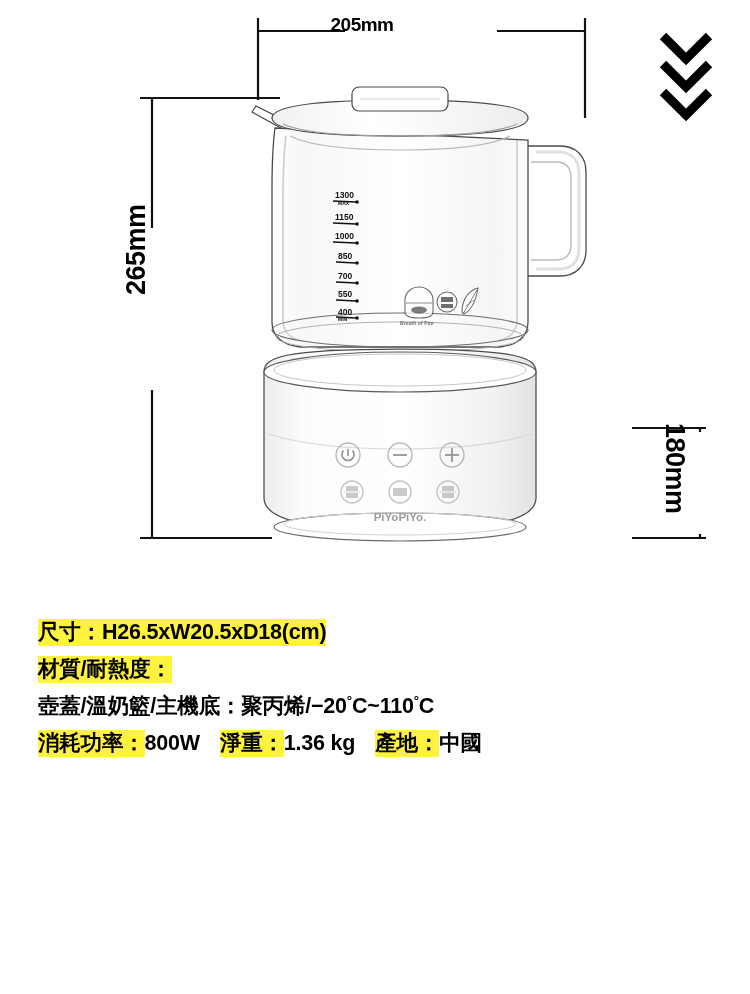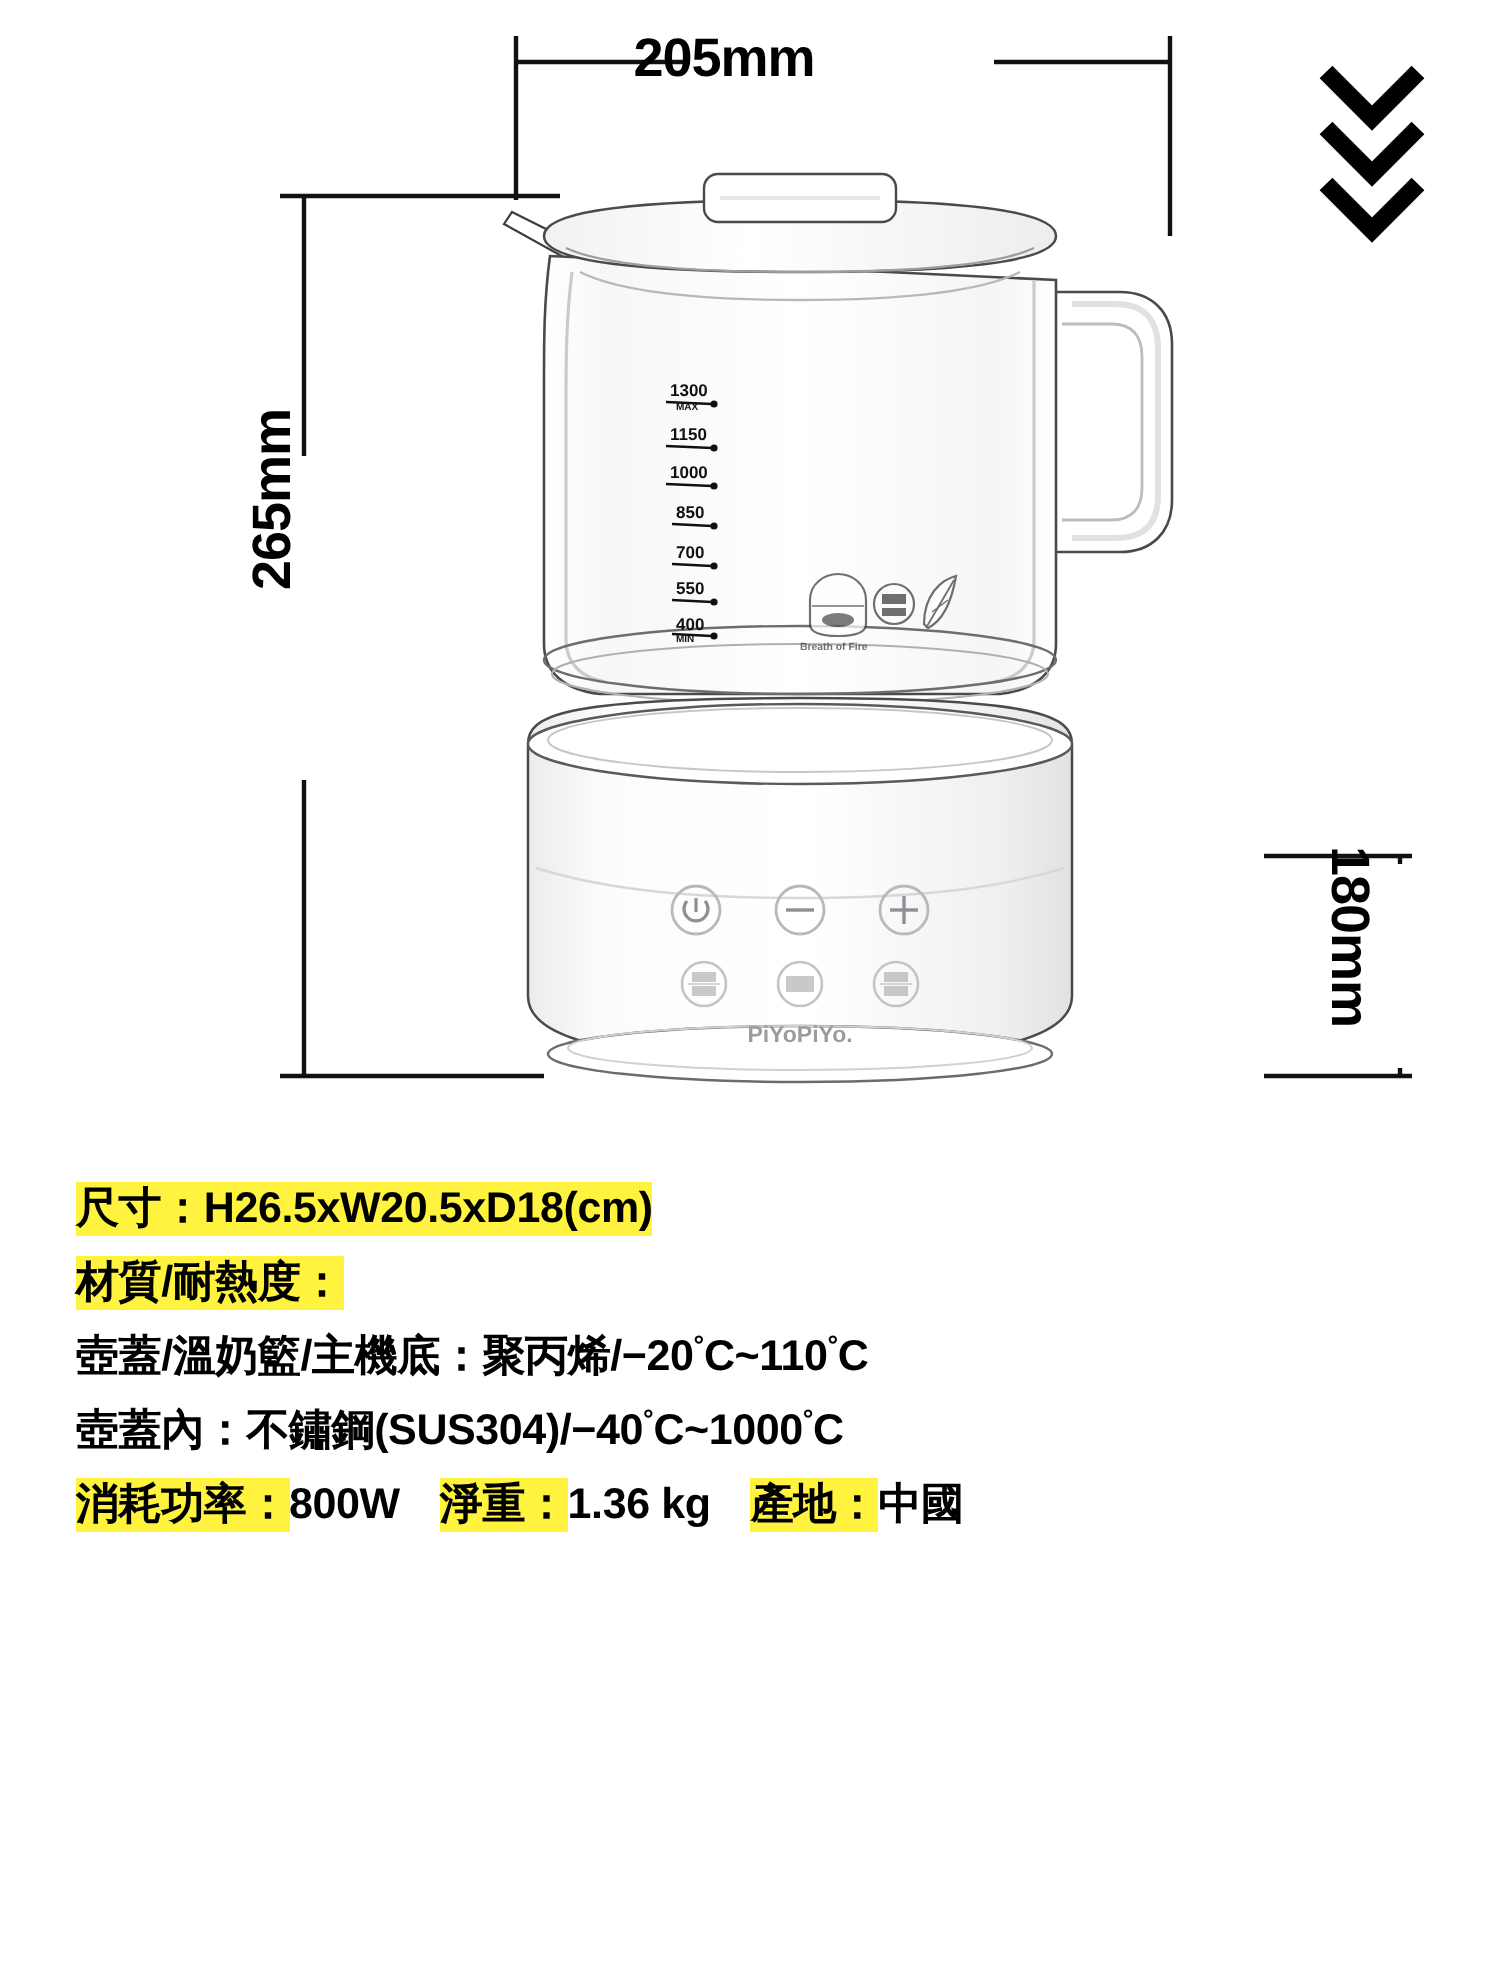--- a/index.html
+++ b/index.html
@@ -35,39 +35,39 @@
     position: absolute;
     font-family: "Liberation Sans", sans-serif;
     font-weight: 700;
     color: #000;
     letter-spacing: -0.5px;
     white-space: nowrap;
   }
   #dim-width-label {
     left: 0; top: 14px; width: 724px;
     text-align: center;
-    font-size: 27px;
+    font-size: 19px;
   }
   #dim-height-label {
     left: 121px; top: 295px;
     font-size: 27px;
     transform: rotate(-90deg);
     transform-origin: left top;
   }
   #dim-depth-label {
     left: 690px; top: 423px;
     font-size: 27px;
     transform: rotate(90deg);
     transform-origin: left top;
   }
 
   
   #spec-block {
     position: absolute;
-    left: 0; top: 586px;
+    left: 0; top: 614px;
     width: 669px;
   }
   .spec-line {
     font-family: "Liberation Sans", "DejaVu Sans", sans-serif;
     font-size: 21.5px;
     font-weight: 700;
     line-height: 37px;
     height: 37px;
     padding-left: 38px;
     white-space: nowrap;
@@ -322,23 +322,20 @@
   </div>
 
   <div class="spec-line">
     <span class="hl">材質/耐熱度：</span>
   </div>
 
   <div class="spec-line">
     <span>壺蓋/溫奶籃/主機底：聚丙烯/</span><span>−20</span><span class="deg">°</span><span>C</span><span>~</span><span>110</span><span class="deg">°</span><span>C</span>
   </div>
 
-  <div class="spec-line">
-    <span>壺蓋內：不鏽鋼(SUS304)/</span><span>−40</span><span class="deg">°</span><span>C</span><span>~</span><span>1000</span><span class="deg">°</span><span>C</span>
-  </div>
 
 
 
 
 
   <div class="spec-line">
     <span class="hl">消耗功率：</span><span>800W</span><span class="gap"></span><span class="hl">淨重：</span><span>1.36 kg</span><span class="gap"></span><span class="hl">產地：</span><span>中國</span>
   </div>
 
 </div>

